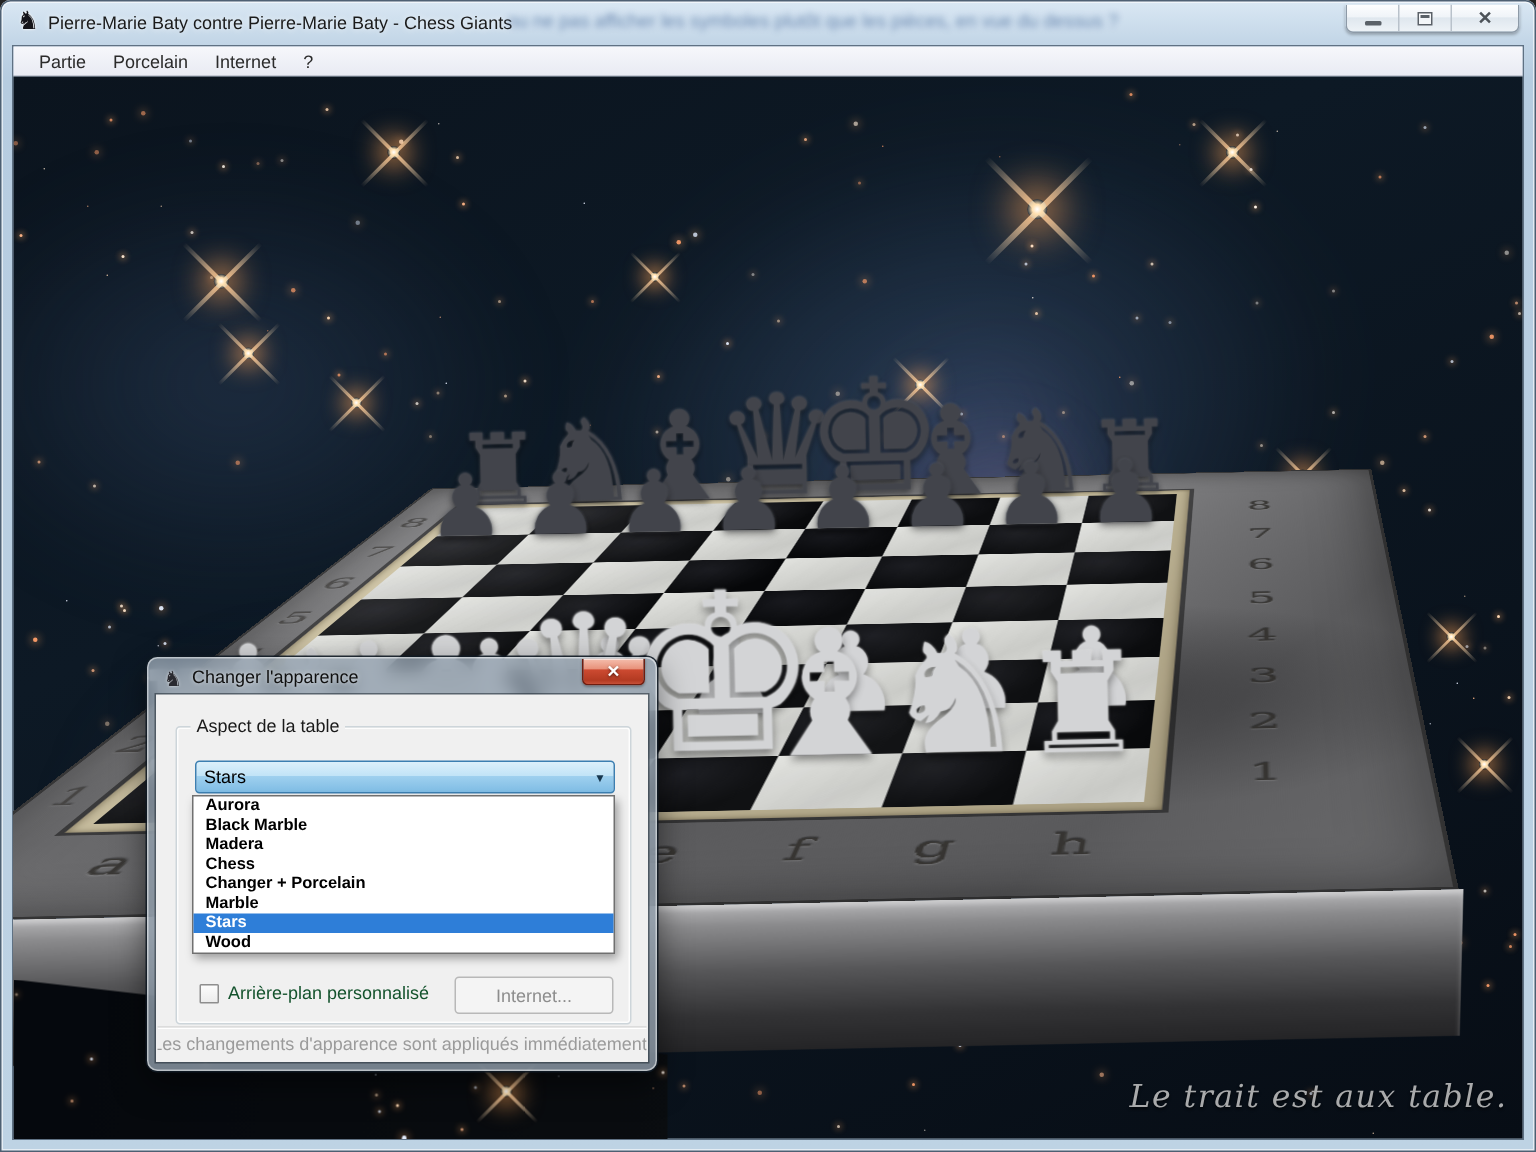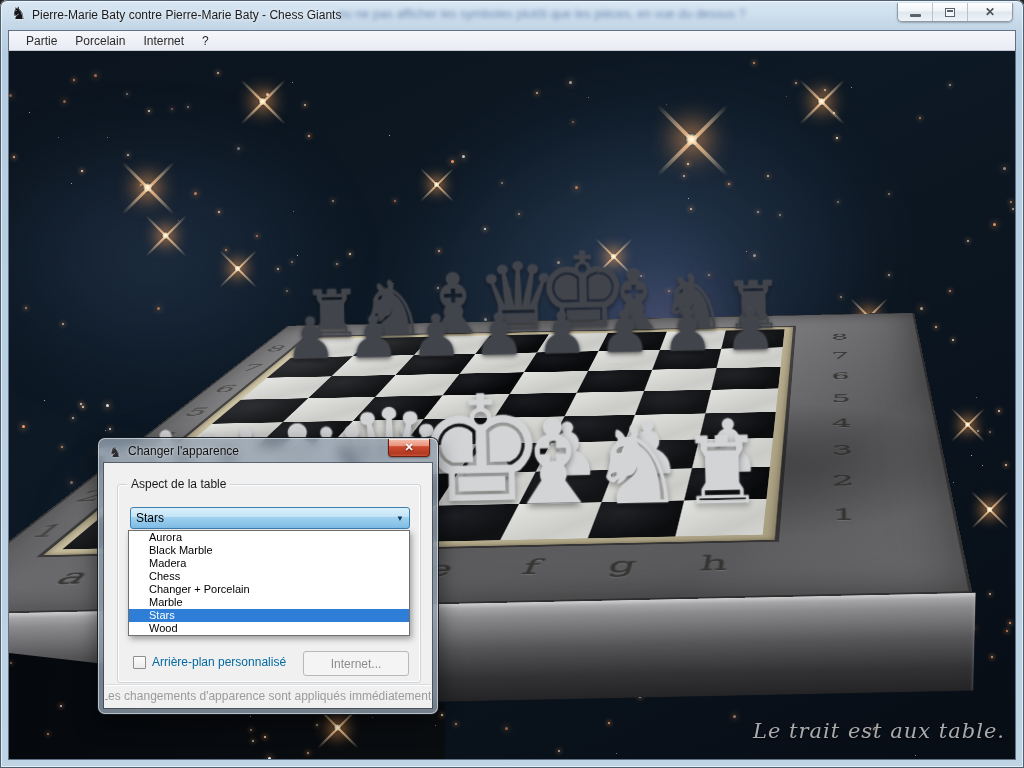--- a/index.html
+++ b/index.html
@@ -102,26 +102,26 @@
   .groupbox{position:absolute;left:13px;top:21px;width:304px;height:199px;border:1px solid #cdd5da;
     border-radius:3px;box-shadow:inset 0 0 0 1px rgba(255,255,255,.85);}
   .group-label{position:absolute;left:9px;top:-8px;background:#f0f0f0;padding:0 4px;font-size:12px;color:#1a1a1a;}
   .combobox{position:absolute;left:26px;top:44px;width:280px;height:22px;border:1px solid #3c7fb1;border-radius:3px;
     background:linear-gradient(180deg,#dcf0fb 0%,#c2e4f7 45%,#a0d1ef 46%,#7fbce4 100%);
     display:flex;align-items:center;cursor:default;}
   .combobox .val{flex:1;font-size:12px;color:#000;padding-left:5px;}
   .combo-arrow{width:18px;text-align:center;font-size:8px;color:#16364d;}
   .dropdown{position:absolute;left:24px;top:67px;width:282px;background:#fff;border:1px solid #707070;
     z-index:5;box-shadow:2px 3px 6px rgba(0,0,0,.35);}
-  .dd-item{height:13px;line-height:13px;font-size:11px;color:#000;padding-left:20px;cursor:default;white-space:nowrap;}
+  .dd-item{height:13px;line-height:13px;font-size:11px;color:#000;padding-left:8px;cursor:default;white-space:nowrap;font-weight:bold;}
   .dd-item.selected{background:#2e7ed8;color:#fff;}
   .checkrow{position:absolute;left:29px;top:192px;display:flex;align-items:center;cursor:default;}
   .cbx{width:13px;height:13px;background:linear-gradient(180deg,#fcfcfc,#ececec);border:1px solid #8e8e8e;
     border-radius:1px;margin-right:6px;}
-  .check-label{font-size:12px;color:#0369a1;}
+  .check-label{font-size:12px;color:#14532d;}
   .btn-disabled{position:absolute;left:199px;top:188px;width:106px;height:25px;border:1px solid #b8b8b8;
     border-radius:3px;background:#f4f4f4;color:#8d8d8d;font-size:12px;
     display:flex;align-items:center;justify-content:center;cursor:default;}
   .dlg-status{position:absolute;left:1px;right:1px;bottom:1px;height:23px;border-top:1px solid #dcdcdc;
     box-shadow:inset 0 1px 0 #fff;background:#f0f0f0;display:flex;align-items:center;justify-content:center;
     font-size:12px;color:#9b9b9b;white-space:nowrap;overflow:hidden;}
 </style>
 </head>
 <body>
 

